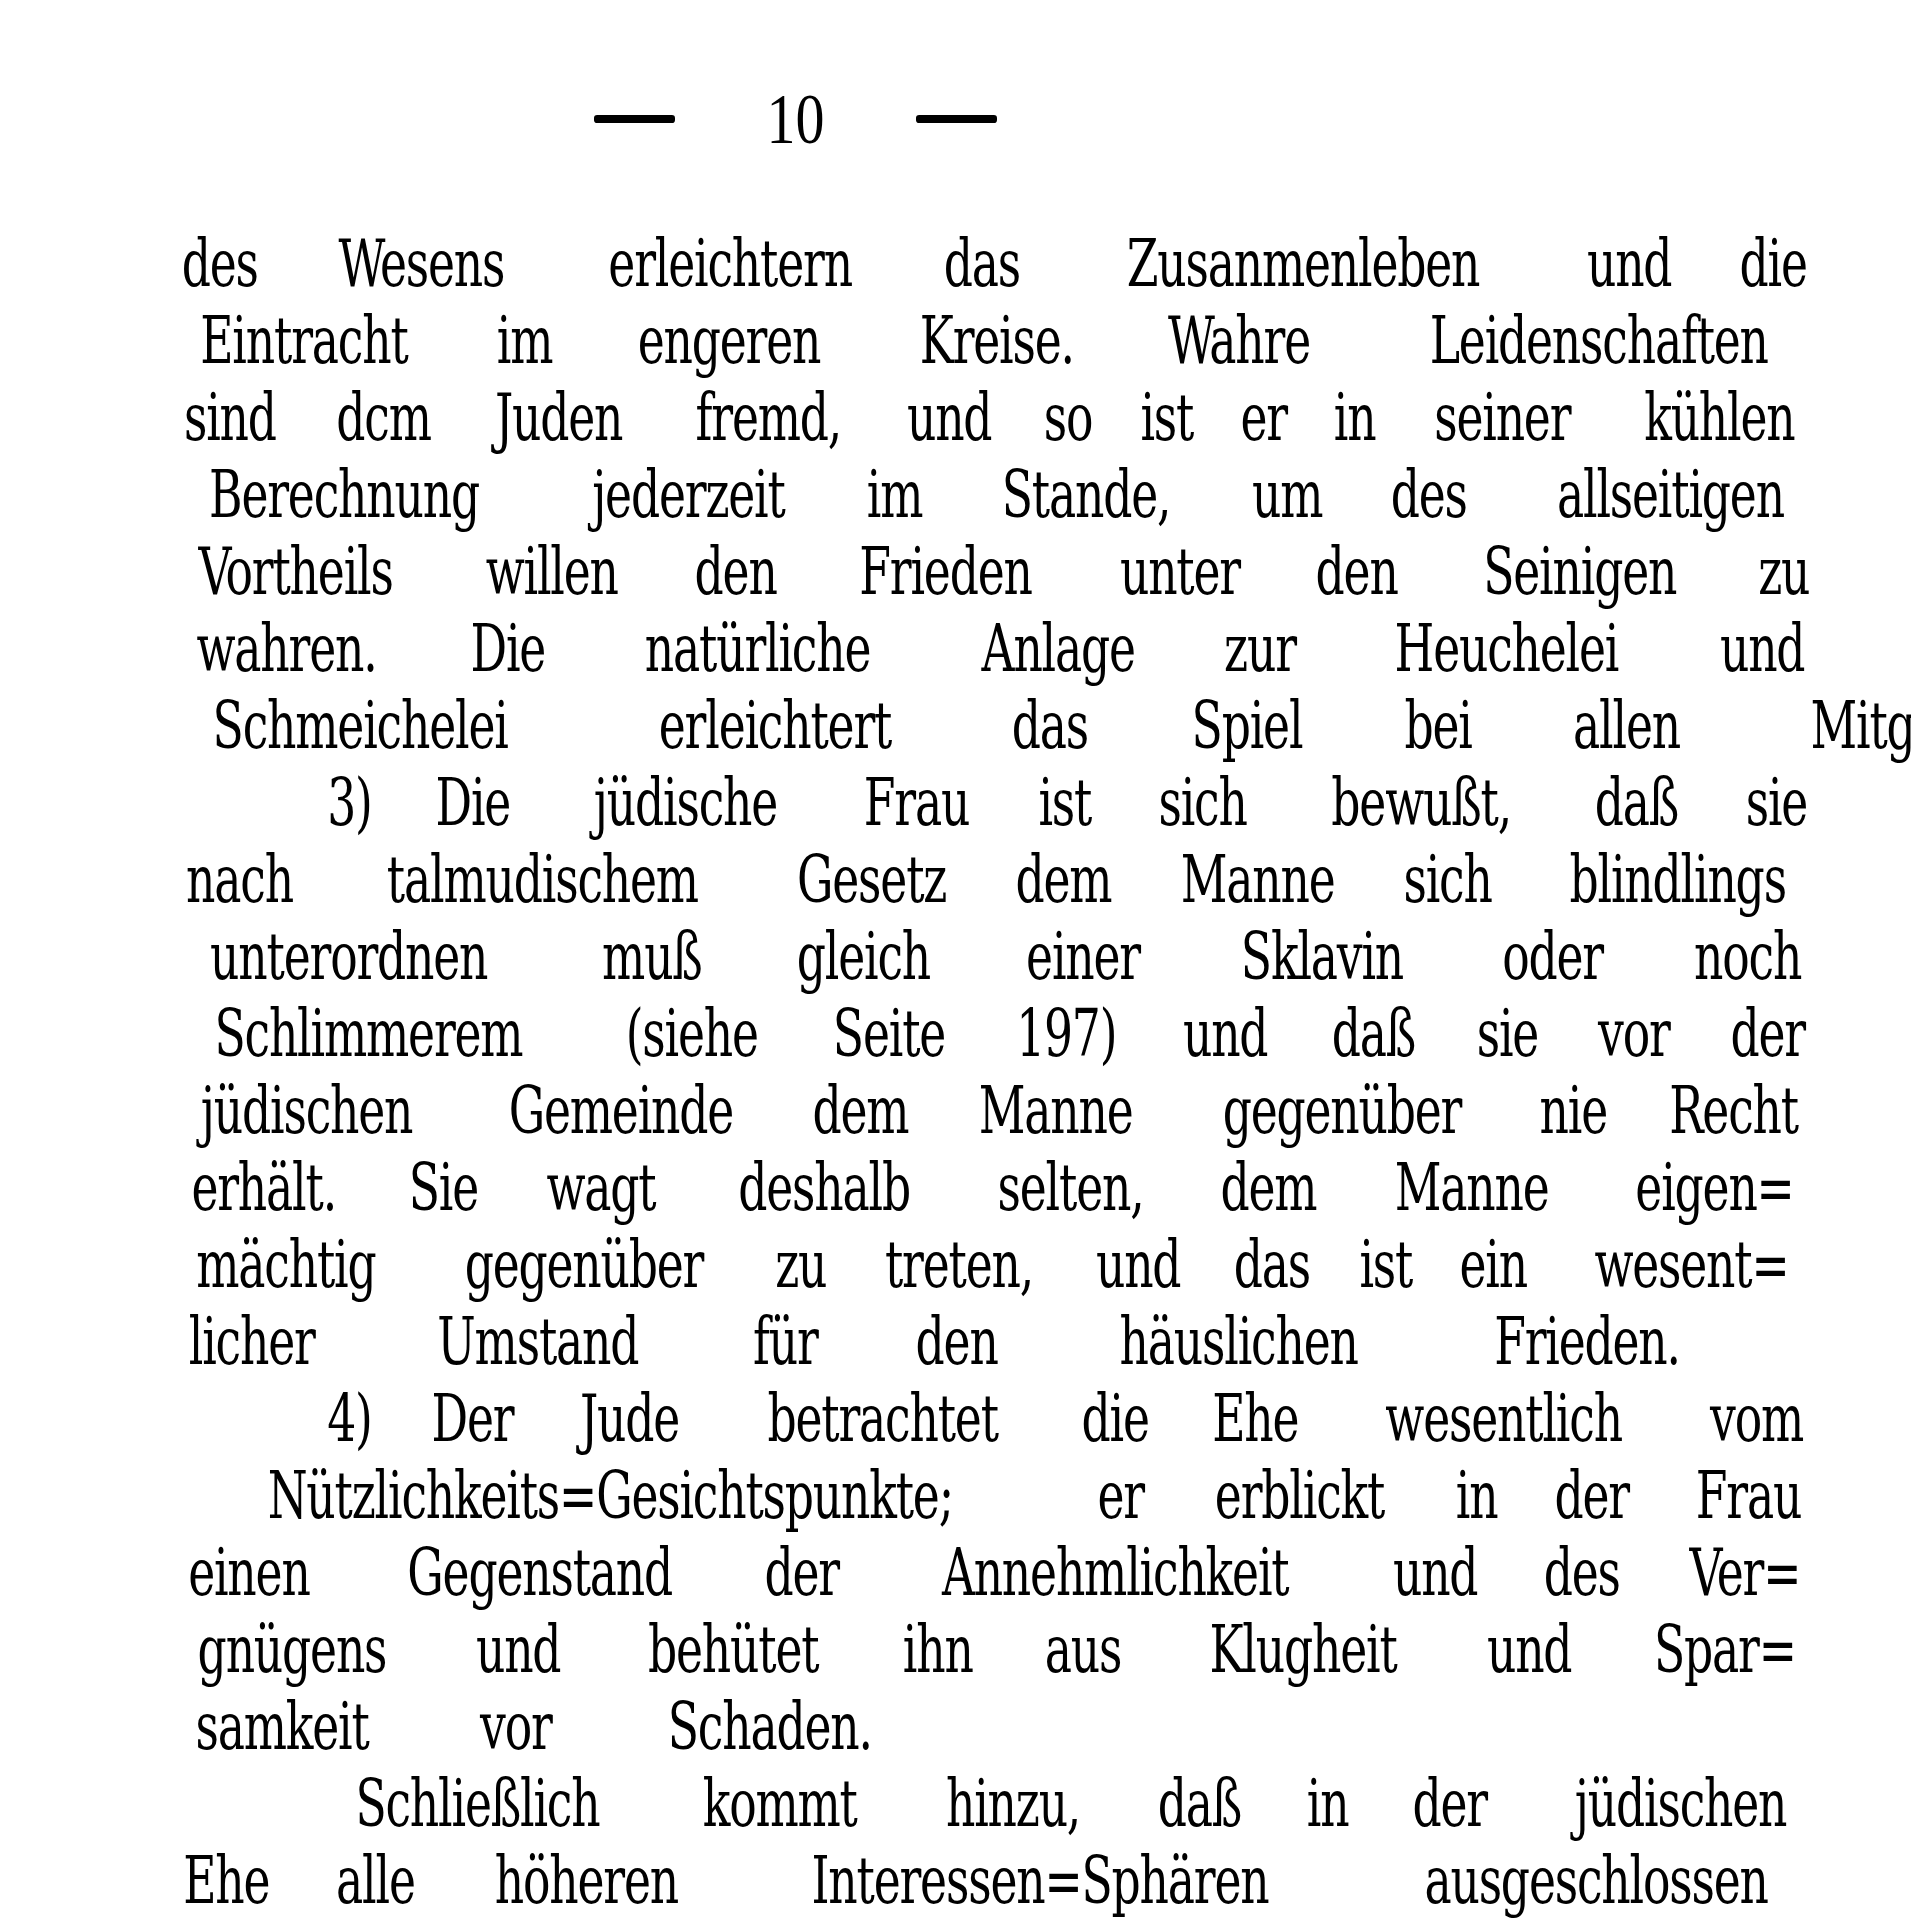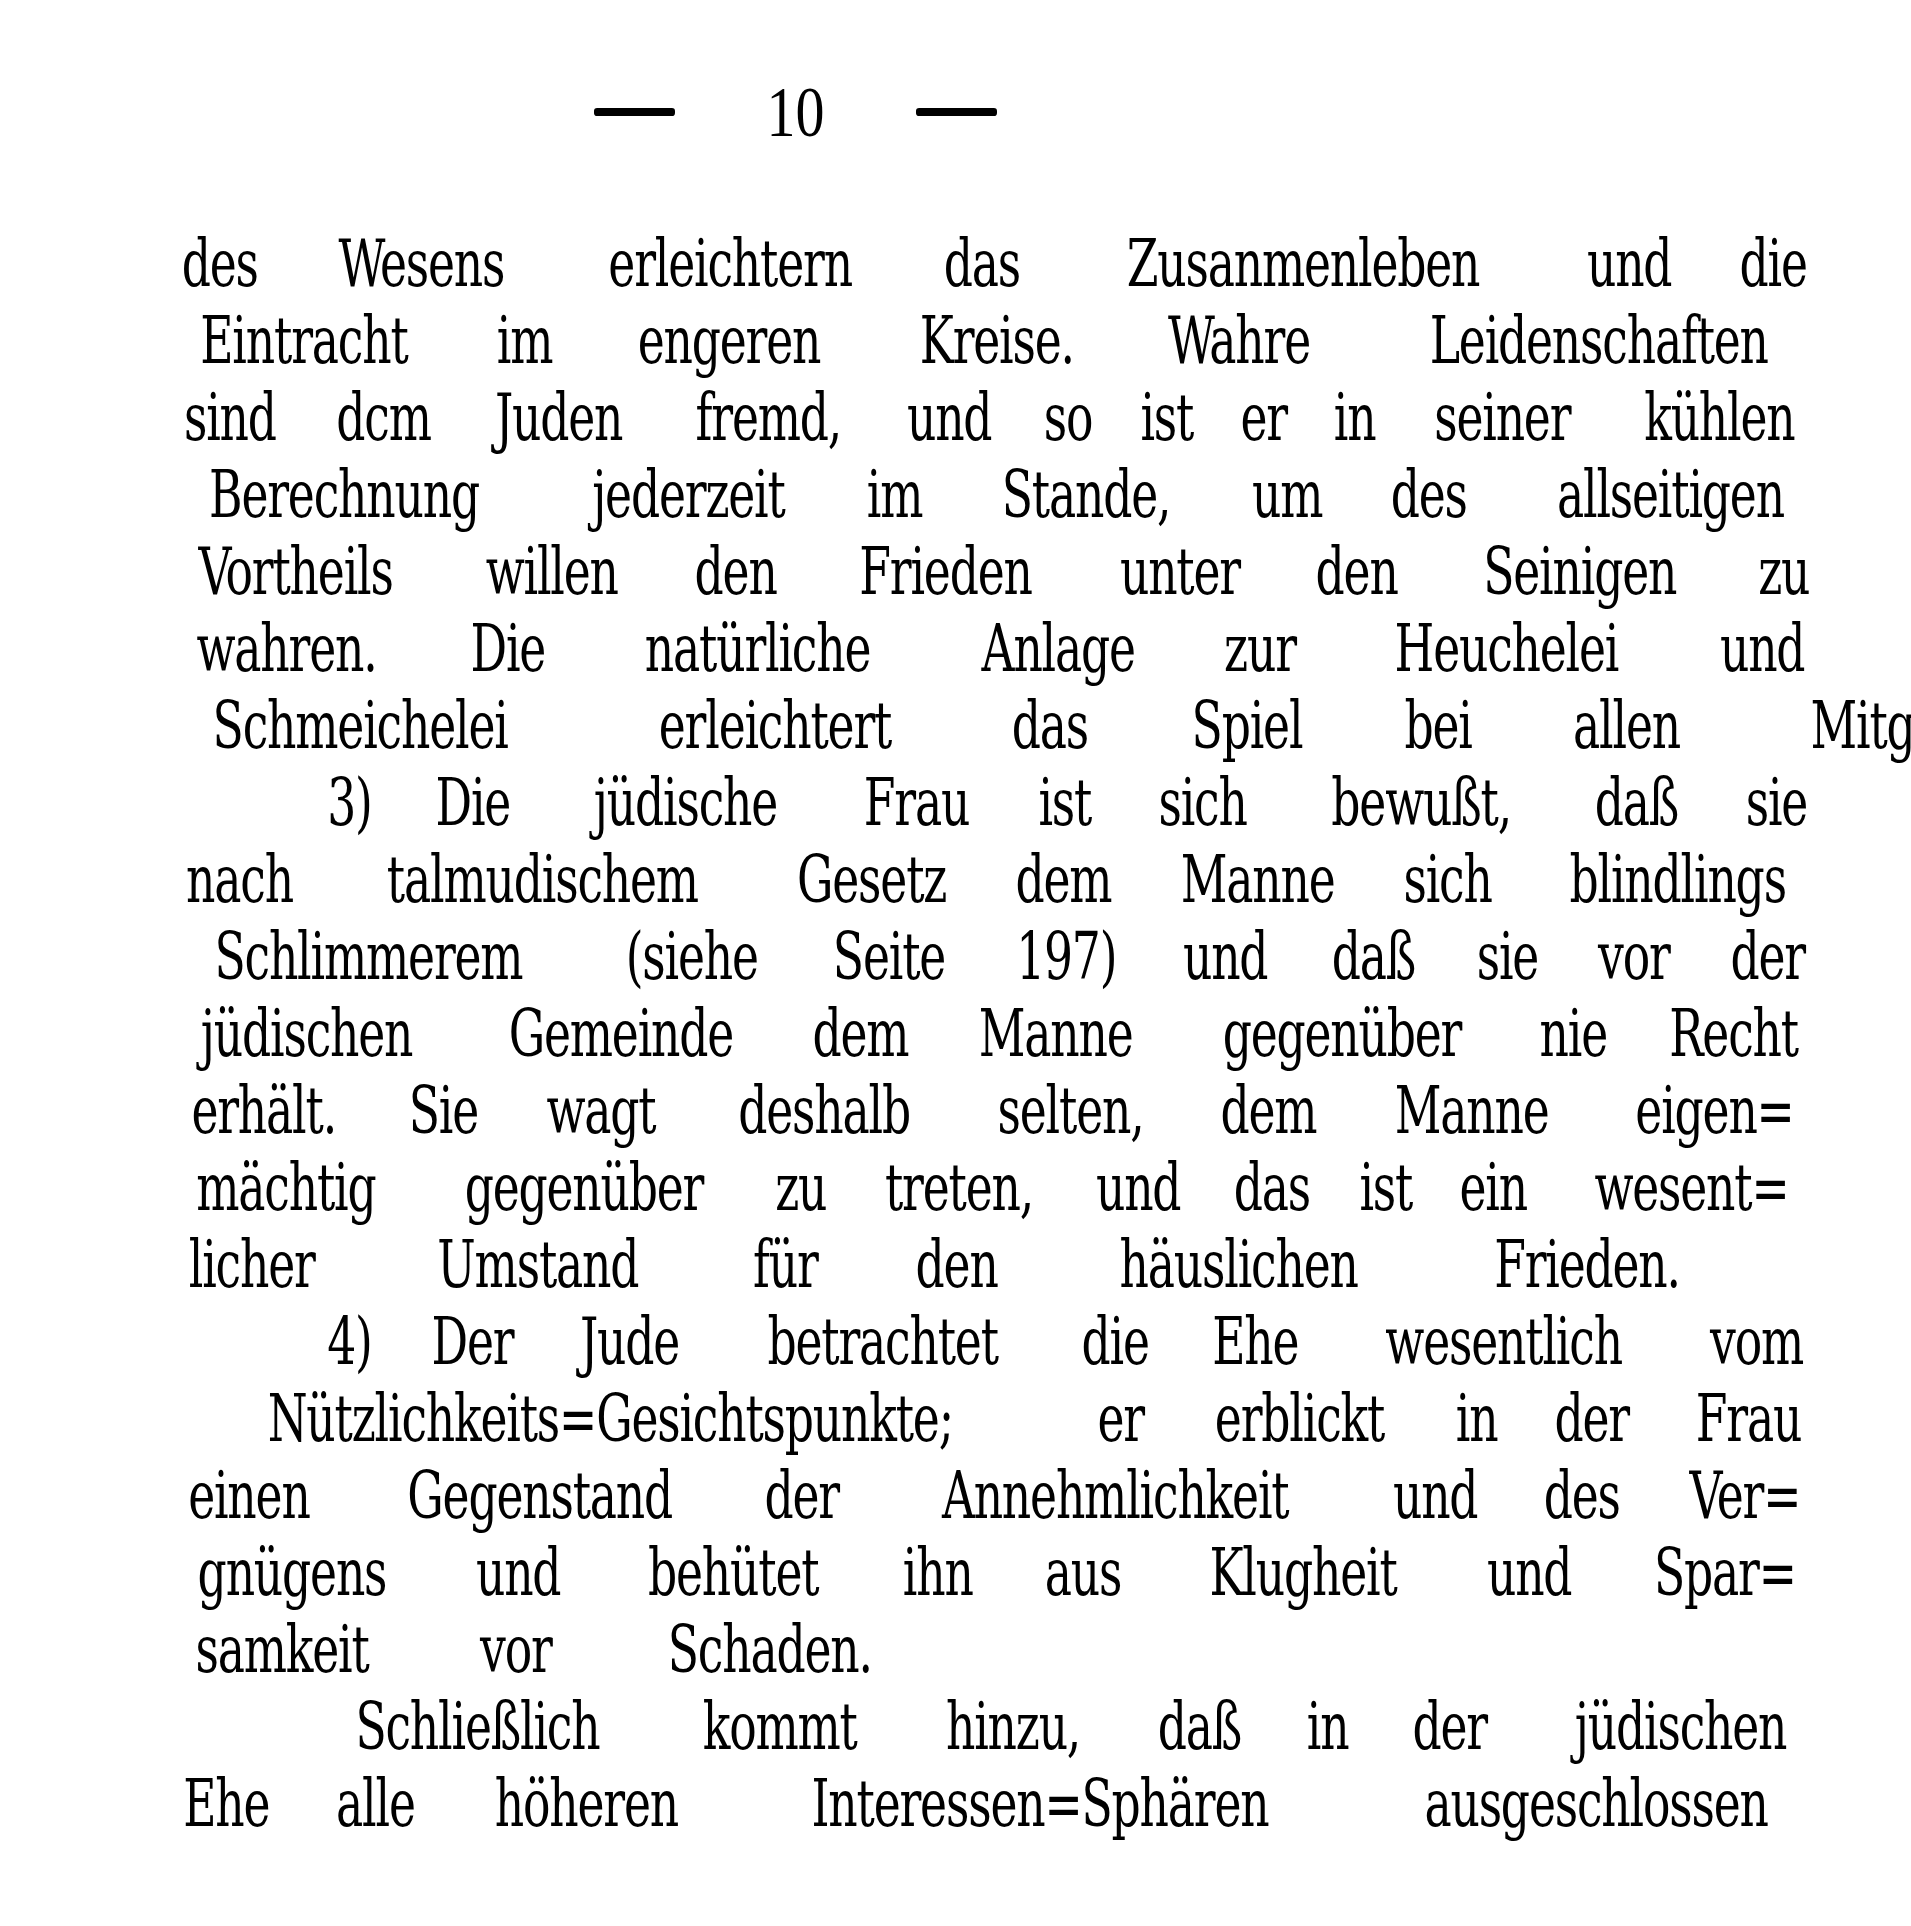--- a/index.html
+++ b/index.html
@@ -10,21 +10,21 @@
   body {
     width: 1911px;
     height: 2703px;
     position: relative;
     overflow: hidden;
     color: #000000;
     font-family: "DejaVu Serif", "Liberation Serif", serif;
   }
   .page-header {
     position: absolute;
-    top: 78px;
+    top: 85px;
     left: 0;
     width: 1591px;
     text-align: center;
     font-size: 58px;
     line-height: 1;
     letter-spacing: 0;
   }
   .page-header .dash {
     display: inline-block;
     width: 81px;
@@ -169,20 +169,29 @@
     <div class="line">
       <span class="w">nach</span>
       <span class="w">talmudischem</span>
       <span class="w">Gesetz</span>
       <span class="w">dem</span>
       <span class="w">Manne</span>
       <span class="w">sich</span>
       <span class="w">blindlings</span>
     </div>
     <div class="line">
+      <span class="w">unterordnen</span>
+      <span class="w">muß</span>
+      <span class="w">gleich</span>
+      <span class="w">einer</span>
+      <span class="w">Sklavin</span>
+      <span class="w">oder</span>
+      <span class="w">noch</span>
+    </div>
+    <div class="line">
       <span class="w">Schlimmerem</span>
       <span class="w">(siehe</span>
       <span class="w">Seite</span>
       <span class="w">197)</span>
       <span class="w">und</span>
       <span class="w">daß</span>
       <span class="w">sie</span>
       <span class="w">vor</span>
       <span class="w">der</span>
     </div>

